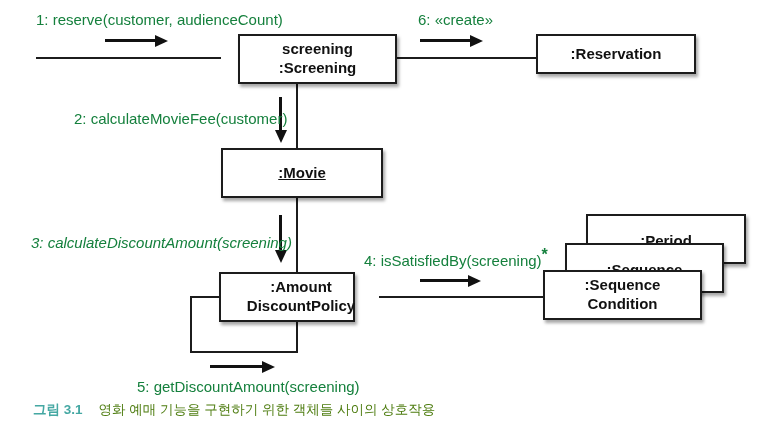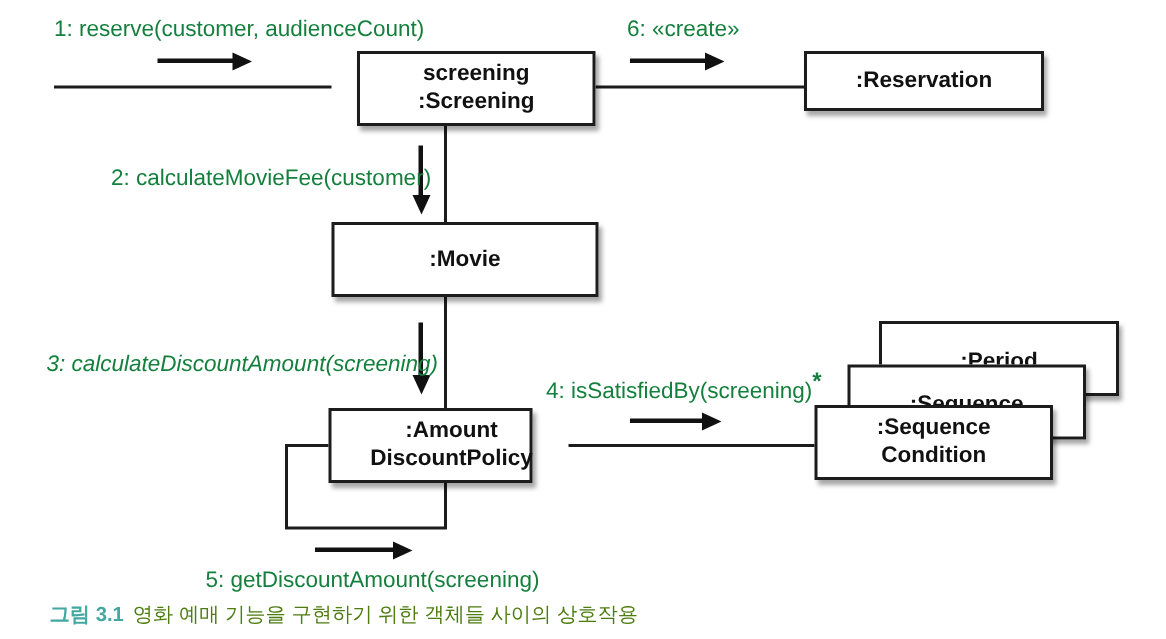--- a/index.html
+++ b/index.html
@@ -61,21 +61,21 @@
   .msg-label {
     position: absolute;
     font-size: 15px;
     color: #15803d;
     white-space: nowrap;
     z-index: 3;
   }
   .iter-star { font-weight: bold; font-size: 16px; }
   
   .caption { position: absolute; left: 33px; top: 401px; font-size: 13.5px; white-space: nowrap; z-index: 3; }
-  .caption-label { color: #45a8a3; font-weight: bold; margin-right: 6px; }
+  .caption-label { color: #45a8a3; font-weight: bold; margin-right: 16px; }
   .caption-text { color: #4d7c0f; }
 </style>
 </head>
 <body>
 
 <div class="canvas">
 
   <div class="line" style="left:36px; top:57px; width:185px; height:2px;"></div>
   <div class="line" style="left:380px; top:57px; width:157px; height:2px;"></div>
   <div class="line" style="left:296px; top:84px; width:2px; height:64px;"></div>
@@ -85,21 +85,21 @@
 
   <div class="obj-box" style="left:238px; top:34px; width:159px; height:50px;">
     <span>screening</span>
     <span>:Screening</span>
   </div>
 
   <div class="obj-box" style="left:536px; top:34px; width:160px; height:40px;">
     <span>:Reservation</span>
   </div>
 
-  <div class="obj-box" style="left:221px; top:148px; width:178px; height:50px;">
+  <div class="obj-box" style="left:221px; top:148px; width:162px; height:50px;text-decoration:underline;">
     <span>:Movie</span>
   </div>
 
   <div class="obj-box" style="left:219px; top:272px; width:136px; height:50px;padding-left:28px;">
     <span>:Amount</span>
     <span>DiscountPolicy</span>
   </div>
 
   <div class="obj-box top-align" style="left:586px; top:214px; width:160px; height:50px; z-index:2;">
     <span>:Period</span>

